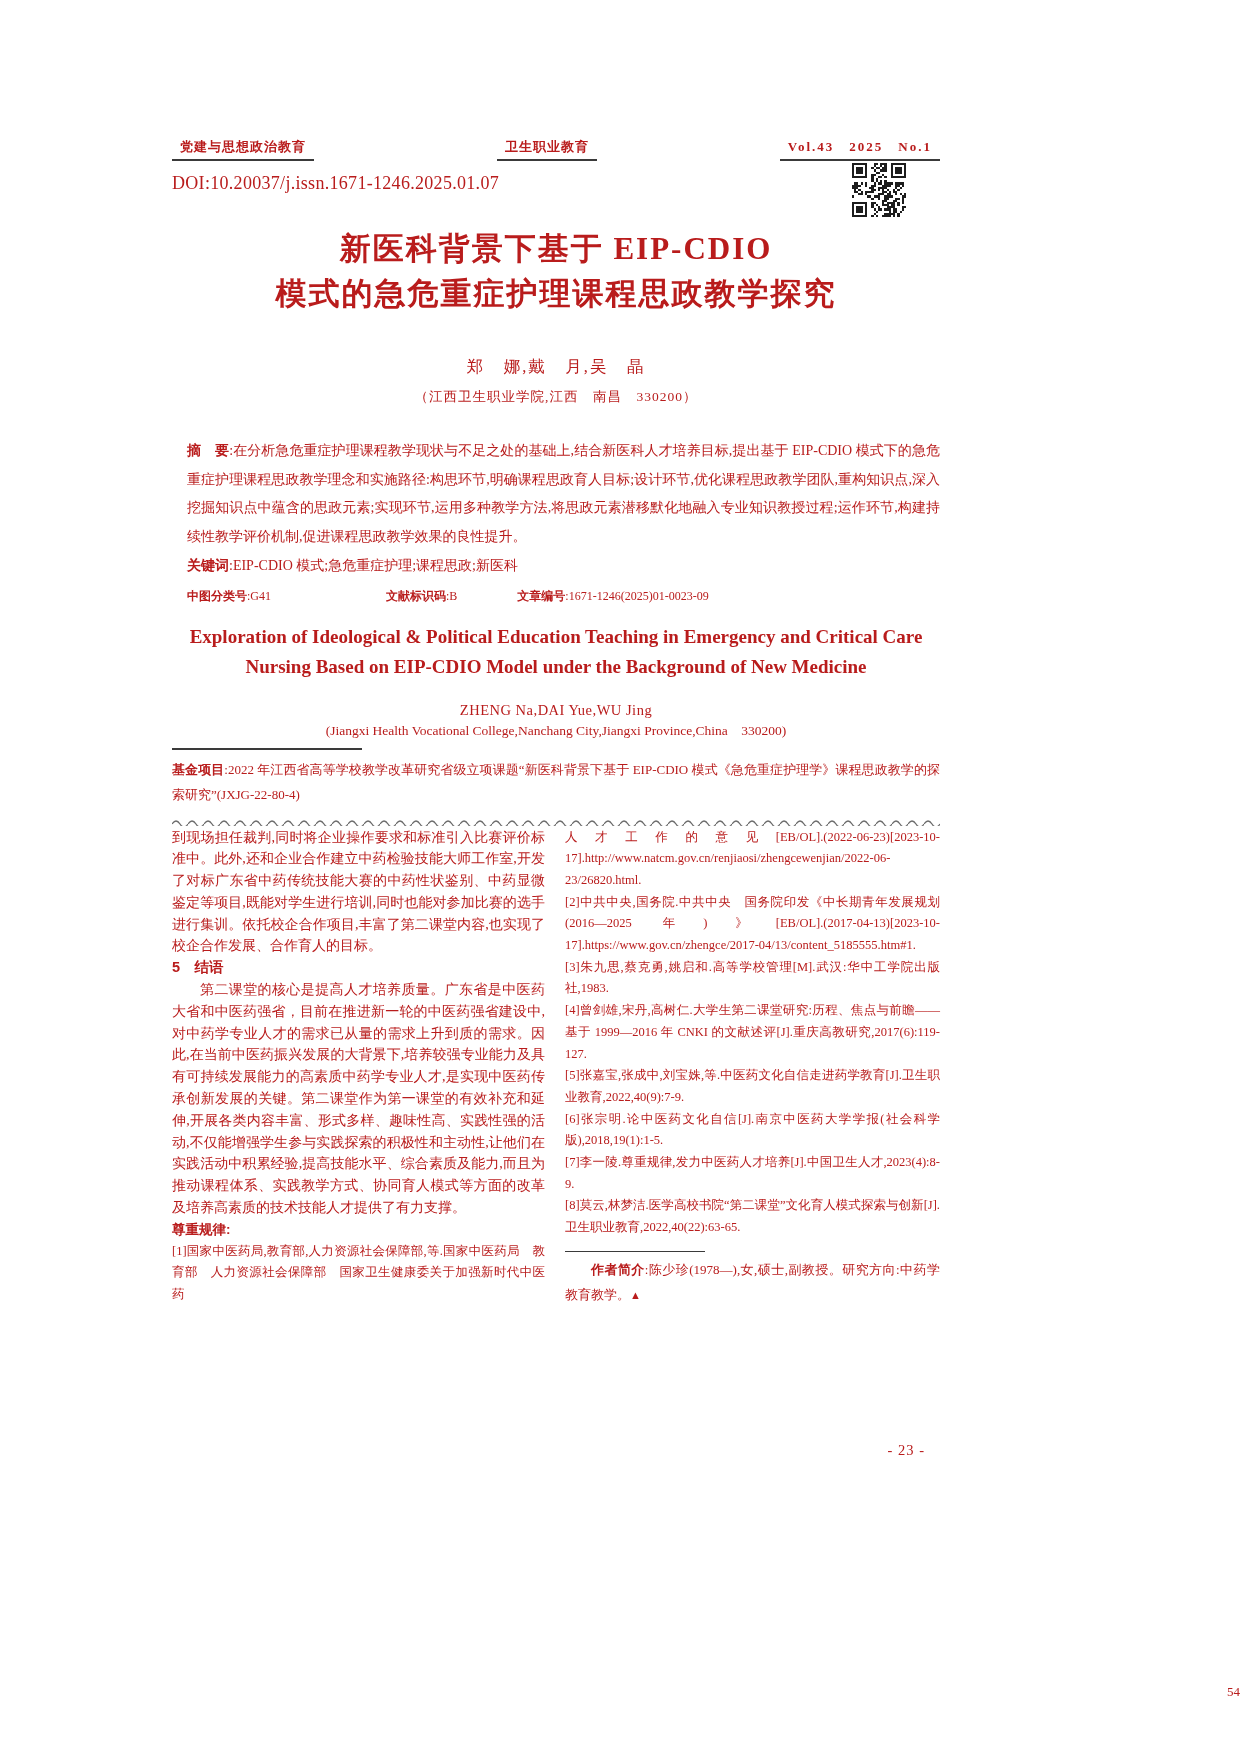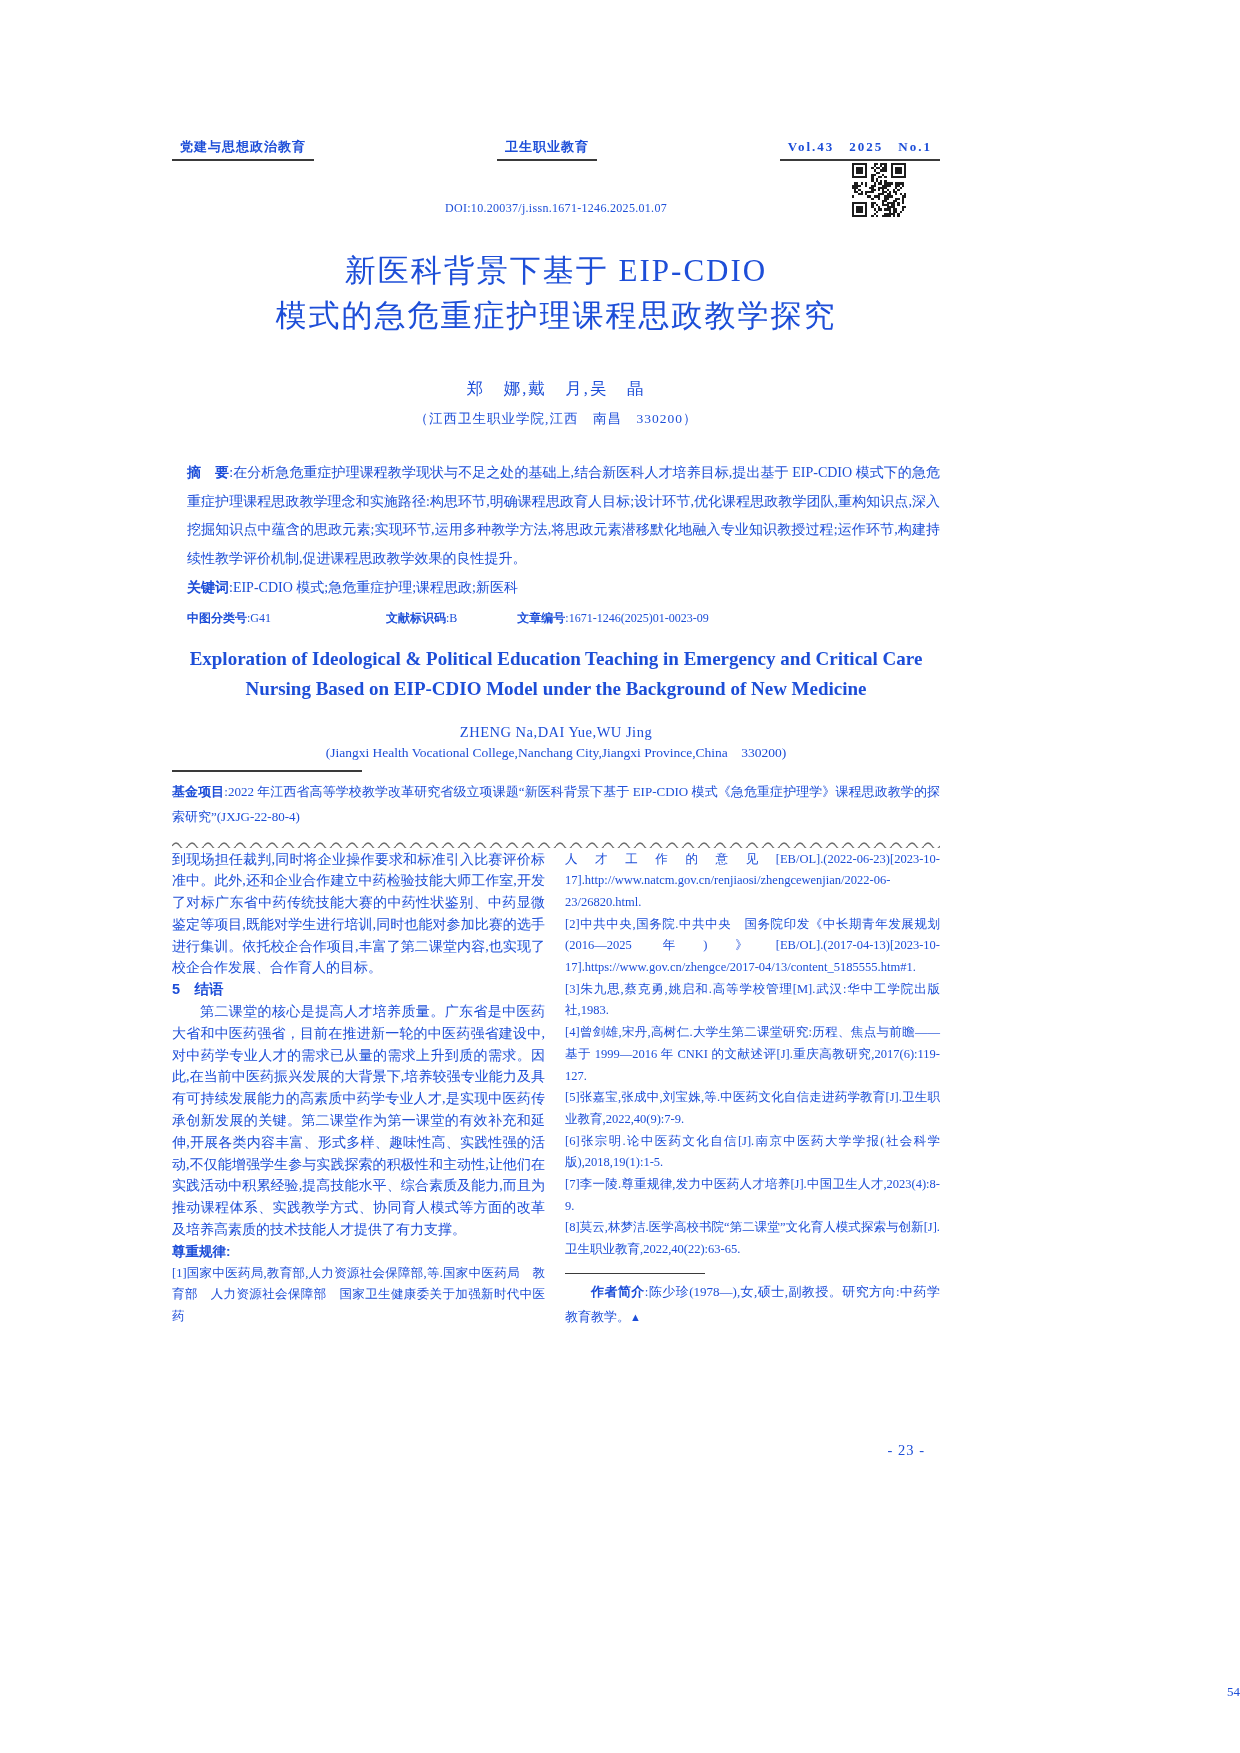--- a/index.html
+++ b/index.html
@@ -4,21 +4,21 @@
 <style>
   * { box-sizing: border-box; margin: 0; padding: 0; }
   html, body { background: #ffffff; }
   body { font-family: "Liberation Serif", "DejaVu Serif", serif; }
   .page {
     position: relative;
     width: 1240px;
     height: 1753px;
     margin: 0 auto;
     background: #ffffff;
-    color: #1d4ed8;
+    color: #b91c1c;
     overflow: hidden;
   }
   .content {
     position: relative;
     width: 768px;
     margin-left: 172px;
     padding-top: 138px;
   }
 
   
@@ -31,42 +31,41 @@
   }
   .jh-item {
     border-bottom: 2px solid #3a3a3a;
     padding: 0 8px 3px 8px;
     font-family: "Liberation Sans", "DejaVu Sans", sans-serif;
     letter-spacing: 1px;
   }
   .jh-item.vol { font-family: "Liberation Serif", "DejaVu Serif", serif; letter-spacing: 2px; }
 
   .doi-row {
-    margin-top: 40px;
-    font-size: 12px;
+    margin-top: 12px;
+    font-size: 18px;
     letter-spacing: .3px;
-    text-align: center;
   }
 
   
   .qr {
     position: absolute;
     left: 852px;
     top: 163px;
     width: 54px;
     height: 54px;
   }
   .qr svg { width: 100%; height: 100%; display: block; }
 
   
   .cn-title {
     margin-top: 32px;
     text-align: center;
     font-size: 31px;
-    font-weight: normal;
+    font-weight: bold;
     line-height: 45px;
     letter-spacing: 2px;
   }
   .authors-cn {
     margin-top: 40px;
     text-align: center;
     font-size: 16.5px;
     letter-spacing: 2px;
   }
   .affiliation-cn {

